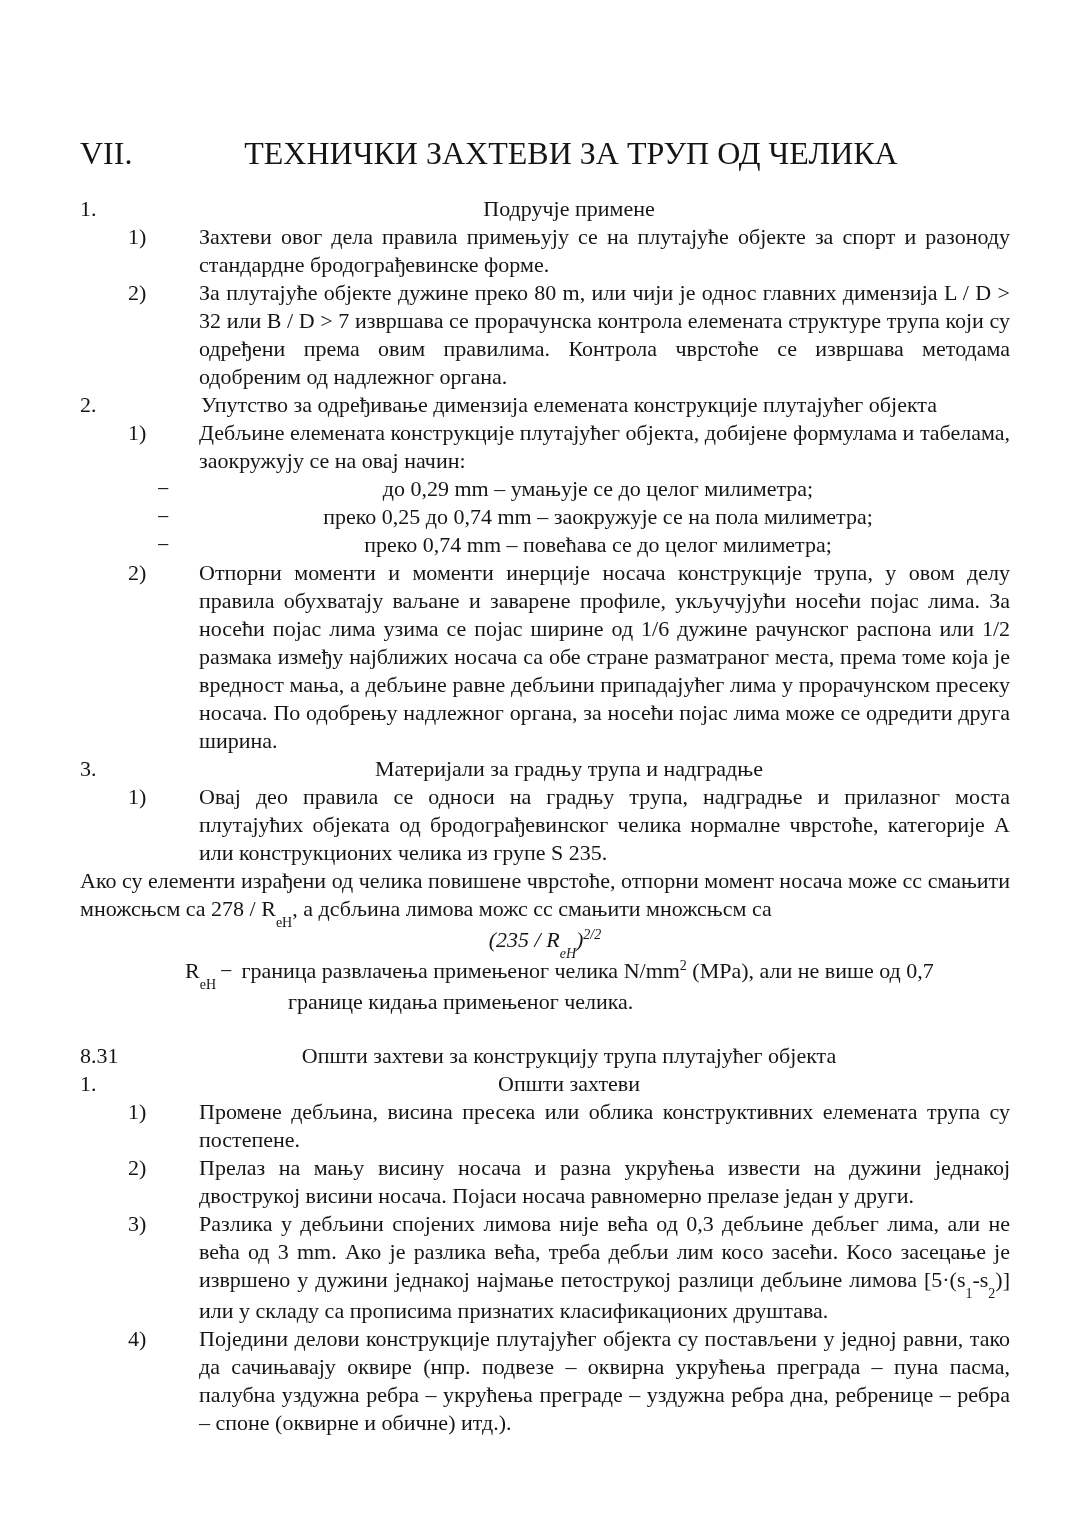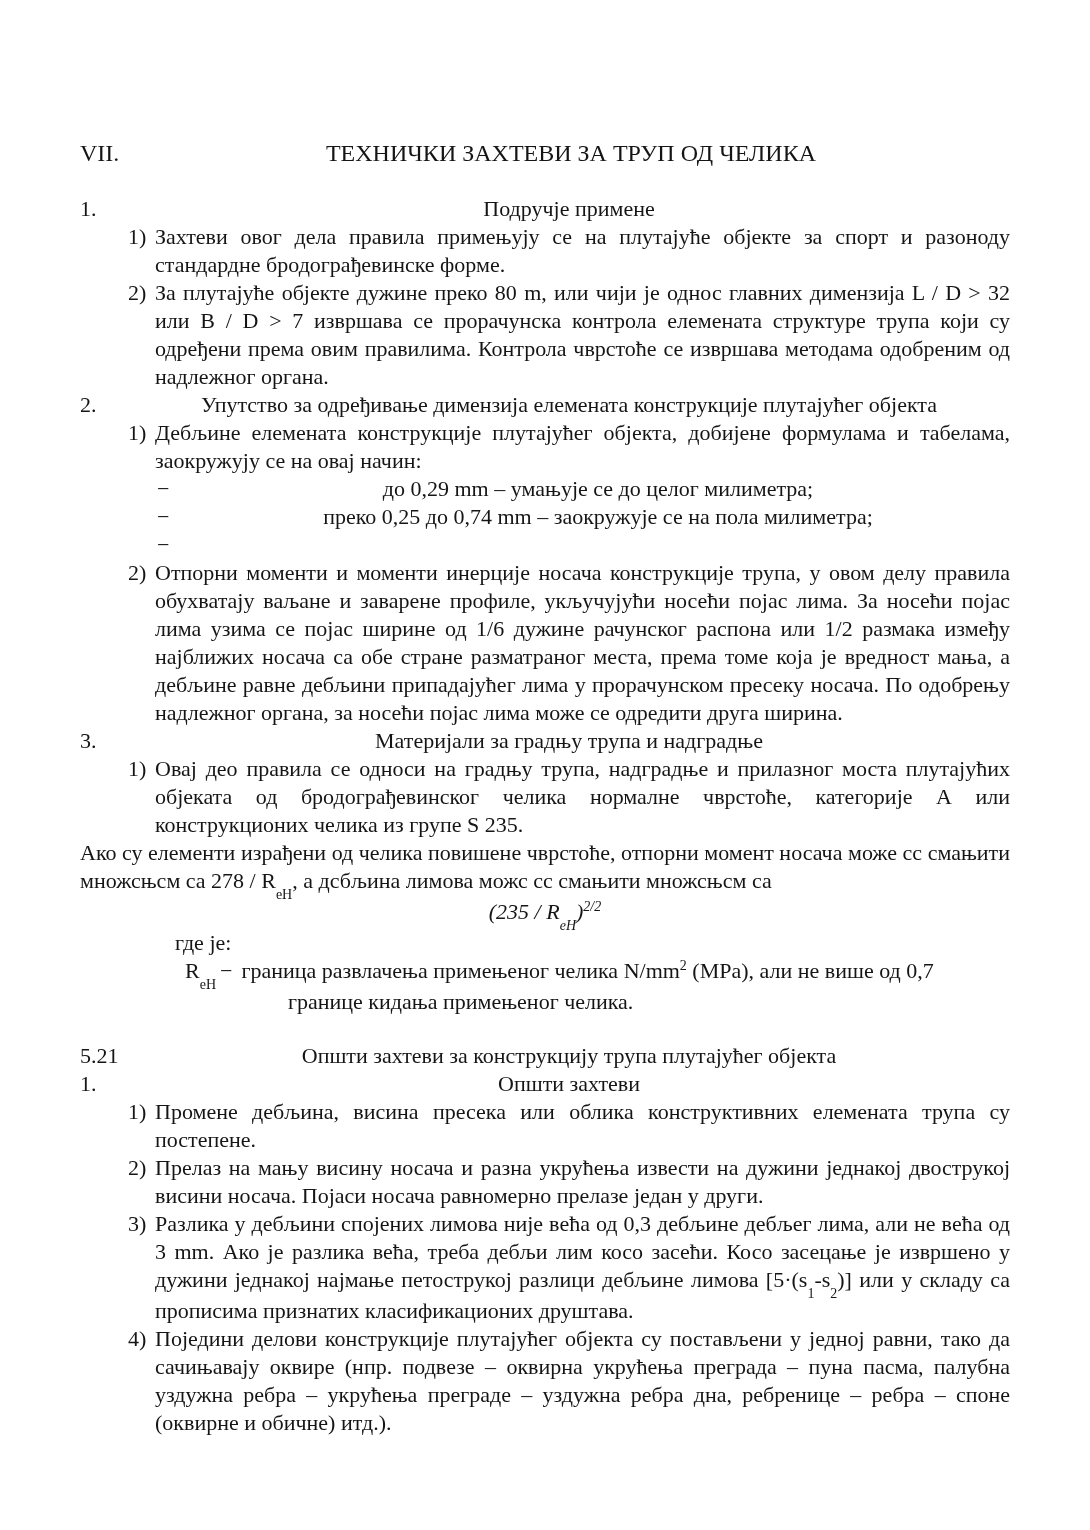--- a/index.html
+++ b/index.html
@@ -22,23 +22,23 @@
     width: 930px;
     font-size: 22px;
     line-height: 28px;
   }
   .row { display: flex; align-items: flex-start; }
   .m { flex: 0 0 auto; }
   .m1 { width: 48px; }
   .m2 { width: 27px; }
   .m3 { width: 29px; }
   .txt { flex: 1 1 auto; text-align: center; }
-  .just { text-align: justify; }
+  .just { text-align: justify; margin-left: 44px; }
   .heading {
-    font-size: 24px;
+    font-size: 32px;
     line-height: 30px;
     margin-bottom: 27px;
   }
   .heading .m1 { width: 52px; }
   .sub { padding-left: 48px; }
   .dash-row { padding-left: 77px; }
   .note { text-align: justify; }
   .formula {
     text-align: center;
     font-style: italic;
@@ -98,20 +98,21 @@
   <div class="row dash-row">
     <span class="m m3">−</span>
     <span class="txt">до 0,29 mm – умањује се до целог милиметра;</span>
   </div>
   <div class="row dash-row">
     <span class="m m3">−</span>
     <span class="txt">преко 0,25 до 0,74 mm – заокружује се на пола милиметра;</span>
   </div>
   <div class="row dash-row">
     <span class="m m3">−</span>
+    <span class="txt">преко 0,74 mm – повећава се до целог милиметра;</span>
   </div>
 
   <div class="row sub">
     <span class="m m2">2)</span>
     <span class="txt just">Отпорни моменти и моменти инерције носача конструкције трупа, у овом делу правила обухватају ваљане и заварене профиле, укључујући носећи појас лима. За носећи појас лима узима се појас ширине од 1/6 дужине рачунског распона или 1/2 размака између најближих носача са обе стране разматраног места, према томе која је вредност мања, а дебљине равне дебљини припадајућег лима у прорачунском пресеку носача. По одобрењу надлежног органа, за носећи појас лима може се одредити друга ширина.</span>
   </div>
 
   <div class="row">
     <span class="m m1">3.</span>
     <span class="txt">Материјали за градњу трупа и надградње</span>
@@ -119,29 +120,28 @@
 
   <div class="row sub">
     <span class="m m2">1)</span>
     <span class="txt just">Овај део правила се односи на градњу трупа, надградње и прилазног моста плутајућих објеката од бродограђевинског челика нормалне чврстоће, категорије А или конструкционих челика из групе S 235.</span>
   </div>
 
   <div class="note"><span>Ако су елементи израђени од челика повишене чврстоће, отпорни момент носача може сс смањити множсњсм са 278 / R</span><span class="subsc">eH</span><span>, а дсбљина лимова можс сс смањити множсњсм са</span></div>
 
   <div class="formula"><span>(235 / R</span><span class="subsc">eH</span><span>)</span><span class="supsc">2/2</span></div>
 
-  <div class="where">где је:</div>
 
   <div class="def-line1"><span>R</span><span class="subsc">eH</span><span class="def-dash">−</span><span>граница развлачења примењеног челика N/mm</span><span class="supsc">2</span><span> (MPa), али не више од 0,7</span></div>
   <div class="def-line2">границе кидања примењеног челика.</div>
 
   <div class="gap-section"></div>
 
   <div class="row">
-    <span class="m m1">5.21</span>
+    <span class="m m1">8.31</span>
     <span class="txt">Општи захтеви за конструкцију трупа плутајућег објекта</span>
   </div>
 
   <div class="row">
     <span class="m m1">1.</span>
     <span class="txt">Општи захтеви</span>
   </div>
 
   <div class="row sub">
     <span class="m m2">1)</span>

